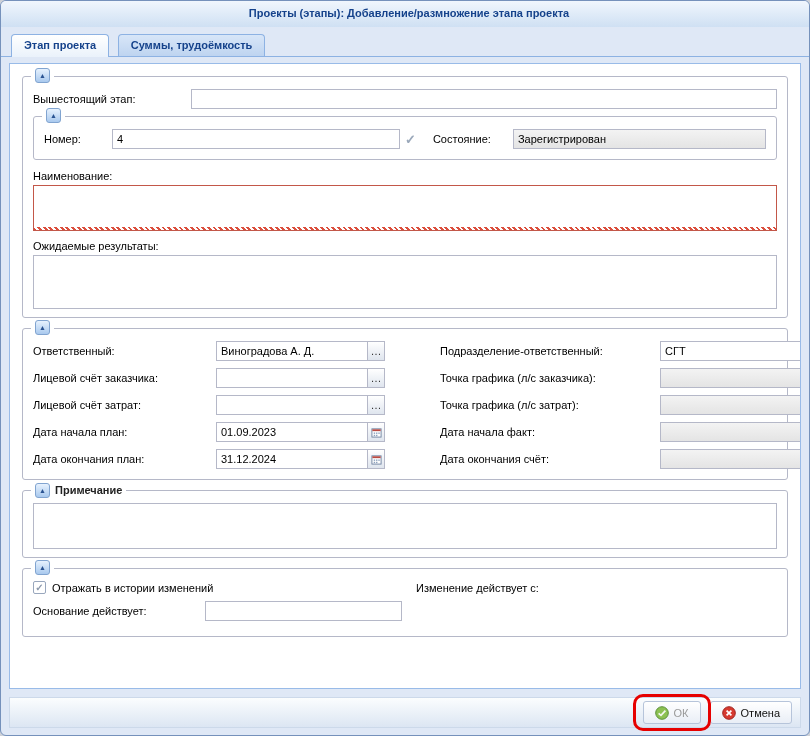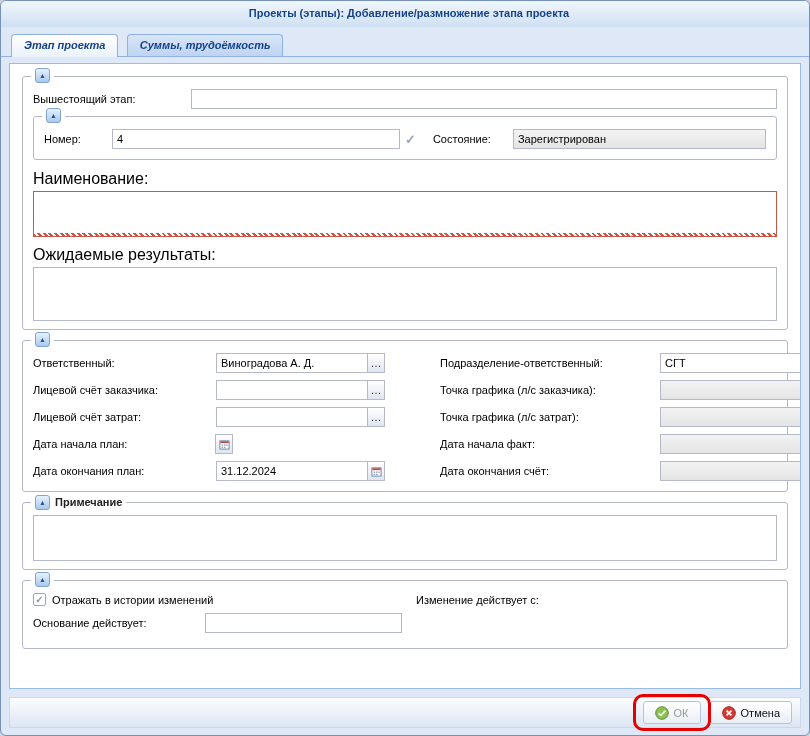--- a/index.html
+++ b/index.html
@@ -18,21 +18,21 @@
     overflow: hidden;
   }
   .titlebar {
     height: 26px;
     padding: 6px 0 0 8px;
     font-size: 11px; font-weight: bold; color: #15428b;
     background: linear-gradient(#f0f6fd, #cfe0f3);
     white-space: nowrap;
     text-align: center;
   }
-  .tabstrip { height: 30px; padding: 7px 0 0 10px; position: relative; font-style: italic; }
+  .tabstrip { height: 30px; padding: 7px 0 0 10px; position: relative; }
   .tabstrip::after { content:""; position:absolute; left:0; right:0; bottom:0; height:1px; background:#8db2e3; }
   .tab {
     display:inline-block; position:relative; z-index:2;
     margin-right:4px; padding:4px 12px 5px;
     font-size:11px; font-weight:bold; color:#15428b;
     border:1px solid #8db2e3; border-bottom:none;
     border-radius:4px 4px 0 0;
     background: linear-gradient(#d8e6f8, #bed4f0);
     cursor:pointer;
   }
@@ -80,21 +80,21 @@
     font-size:11px; line-height:14px; color:#333;
     cursor:pointer; text-align:center; padding:0;
     display:flex; align-items:center; justify-content:center;
   }
   .txtarea {
     display:block; width:100%;
     border:1px solid #b5b8c8; resize:none;
     font: 11px "Liberation Sans", sans-serif;
     padding:2px 4px; color:#000;
   }
-  .ta-label { font-size:16px; color:#000; margin:4px 0 3px; }
+  .ta-label { font-size:11px; color:#000; margin:4px 0 3px; }
   .invalid {
     border:1px solid #c35749;
     background-image: repeating-linear-gradient(45deg, rgba(215,60,40,.9) 0 2px, rgba(255,255,255,0) 2px 4px);
     background-size: 100% 3px;
     background-repeat: no-repeat;
     background-position: left bottom;
   }
   .chk-glyph { color:#9aa8ba; font-size:13px; font-weight:bold; margin:0 5px; flex:none; }
   .cb {
     width:13px; height:13px; flex:none;
@@ -214,20 +214,21 @@
             <div class="field">
               <input class="txt" value="" style="">
               <button class="trigger">
                   <span>…</span>
                 </button>
             </div>
           </div>
           <div class="row">
             <label class="lbl w183">Дата начала план:</label>
             <div class="field">
+              <input class="txt" value="01.09.2023" style="">
               <button class="trigger">
                 <span class="icon">
                     <svg viewBox="0 0 12 12" width="11" height="11">
                       <rect x="1" y="2" width="10" height="9" fill="#fdfdfd" stroke="#6e82a0"></rect>
                       <rect x="1.5" y="2.5" width="9" height="2" fill="#bb4a42"></rect>
                       <g fill="#8aa0bd">
                         <rect x="3" y="6" width="1.5" height="1.5"></rect>
                         <rect x="5.5" y="6" width="1.5" height="1.5"></rect>
                         <rect x="8" y="6" width="1.5" height="1.5"></rect>
                         <rect x="3" y="8.5" width="1.5" height="1.5"></rect>

